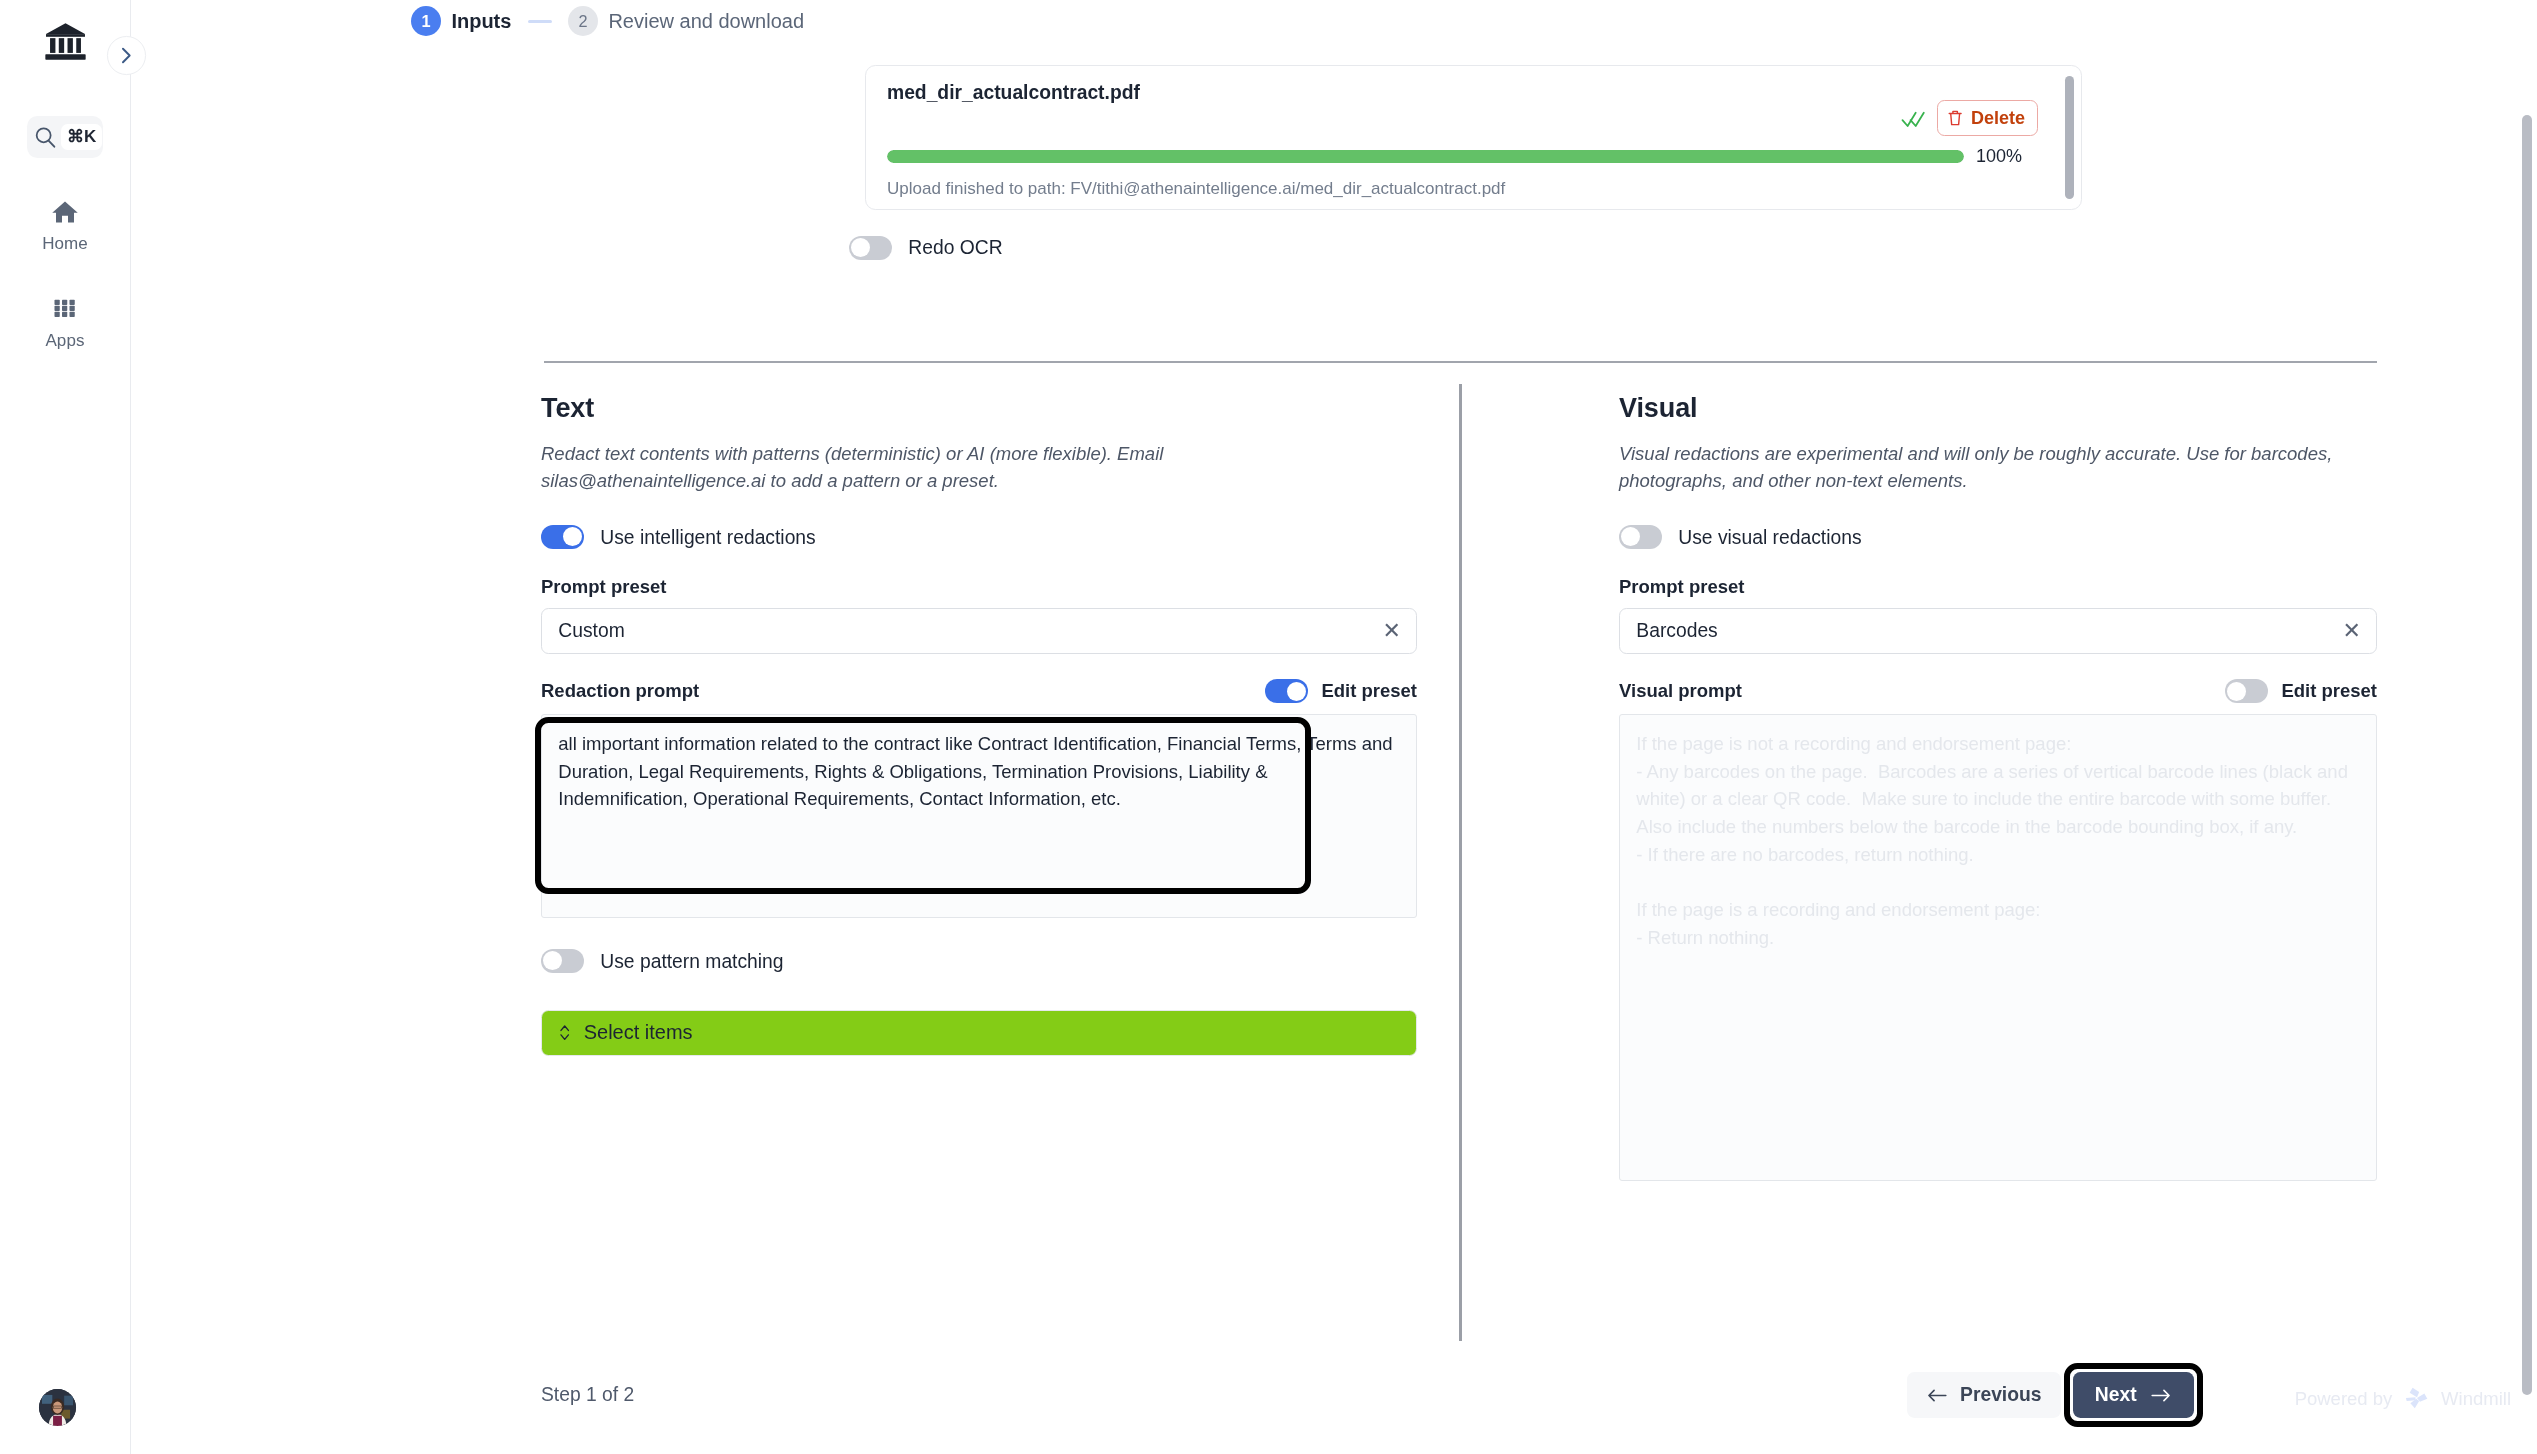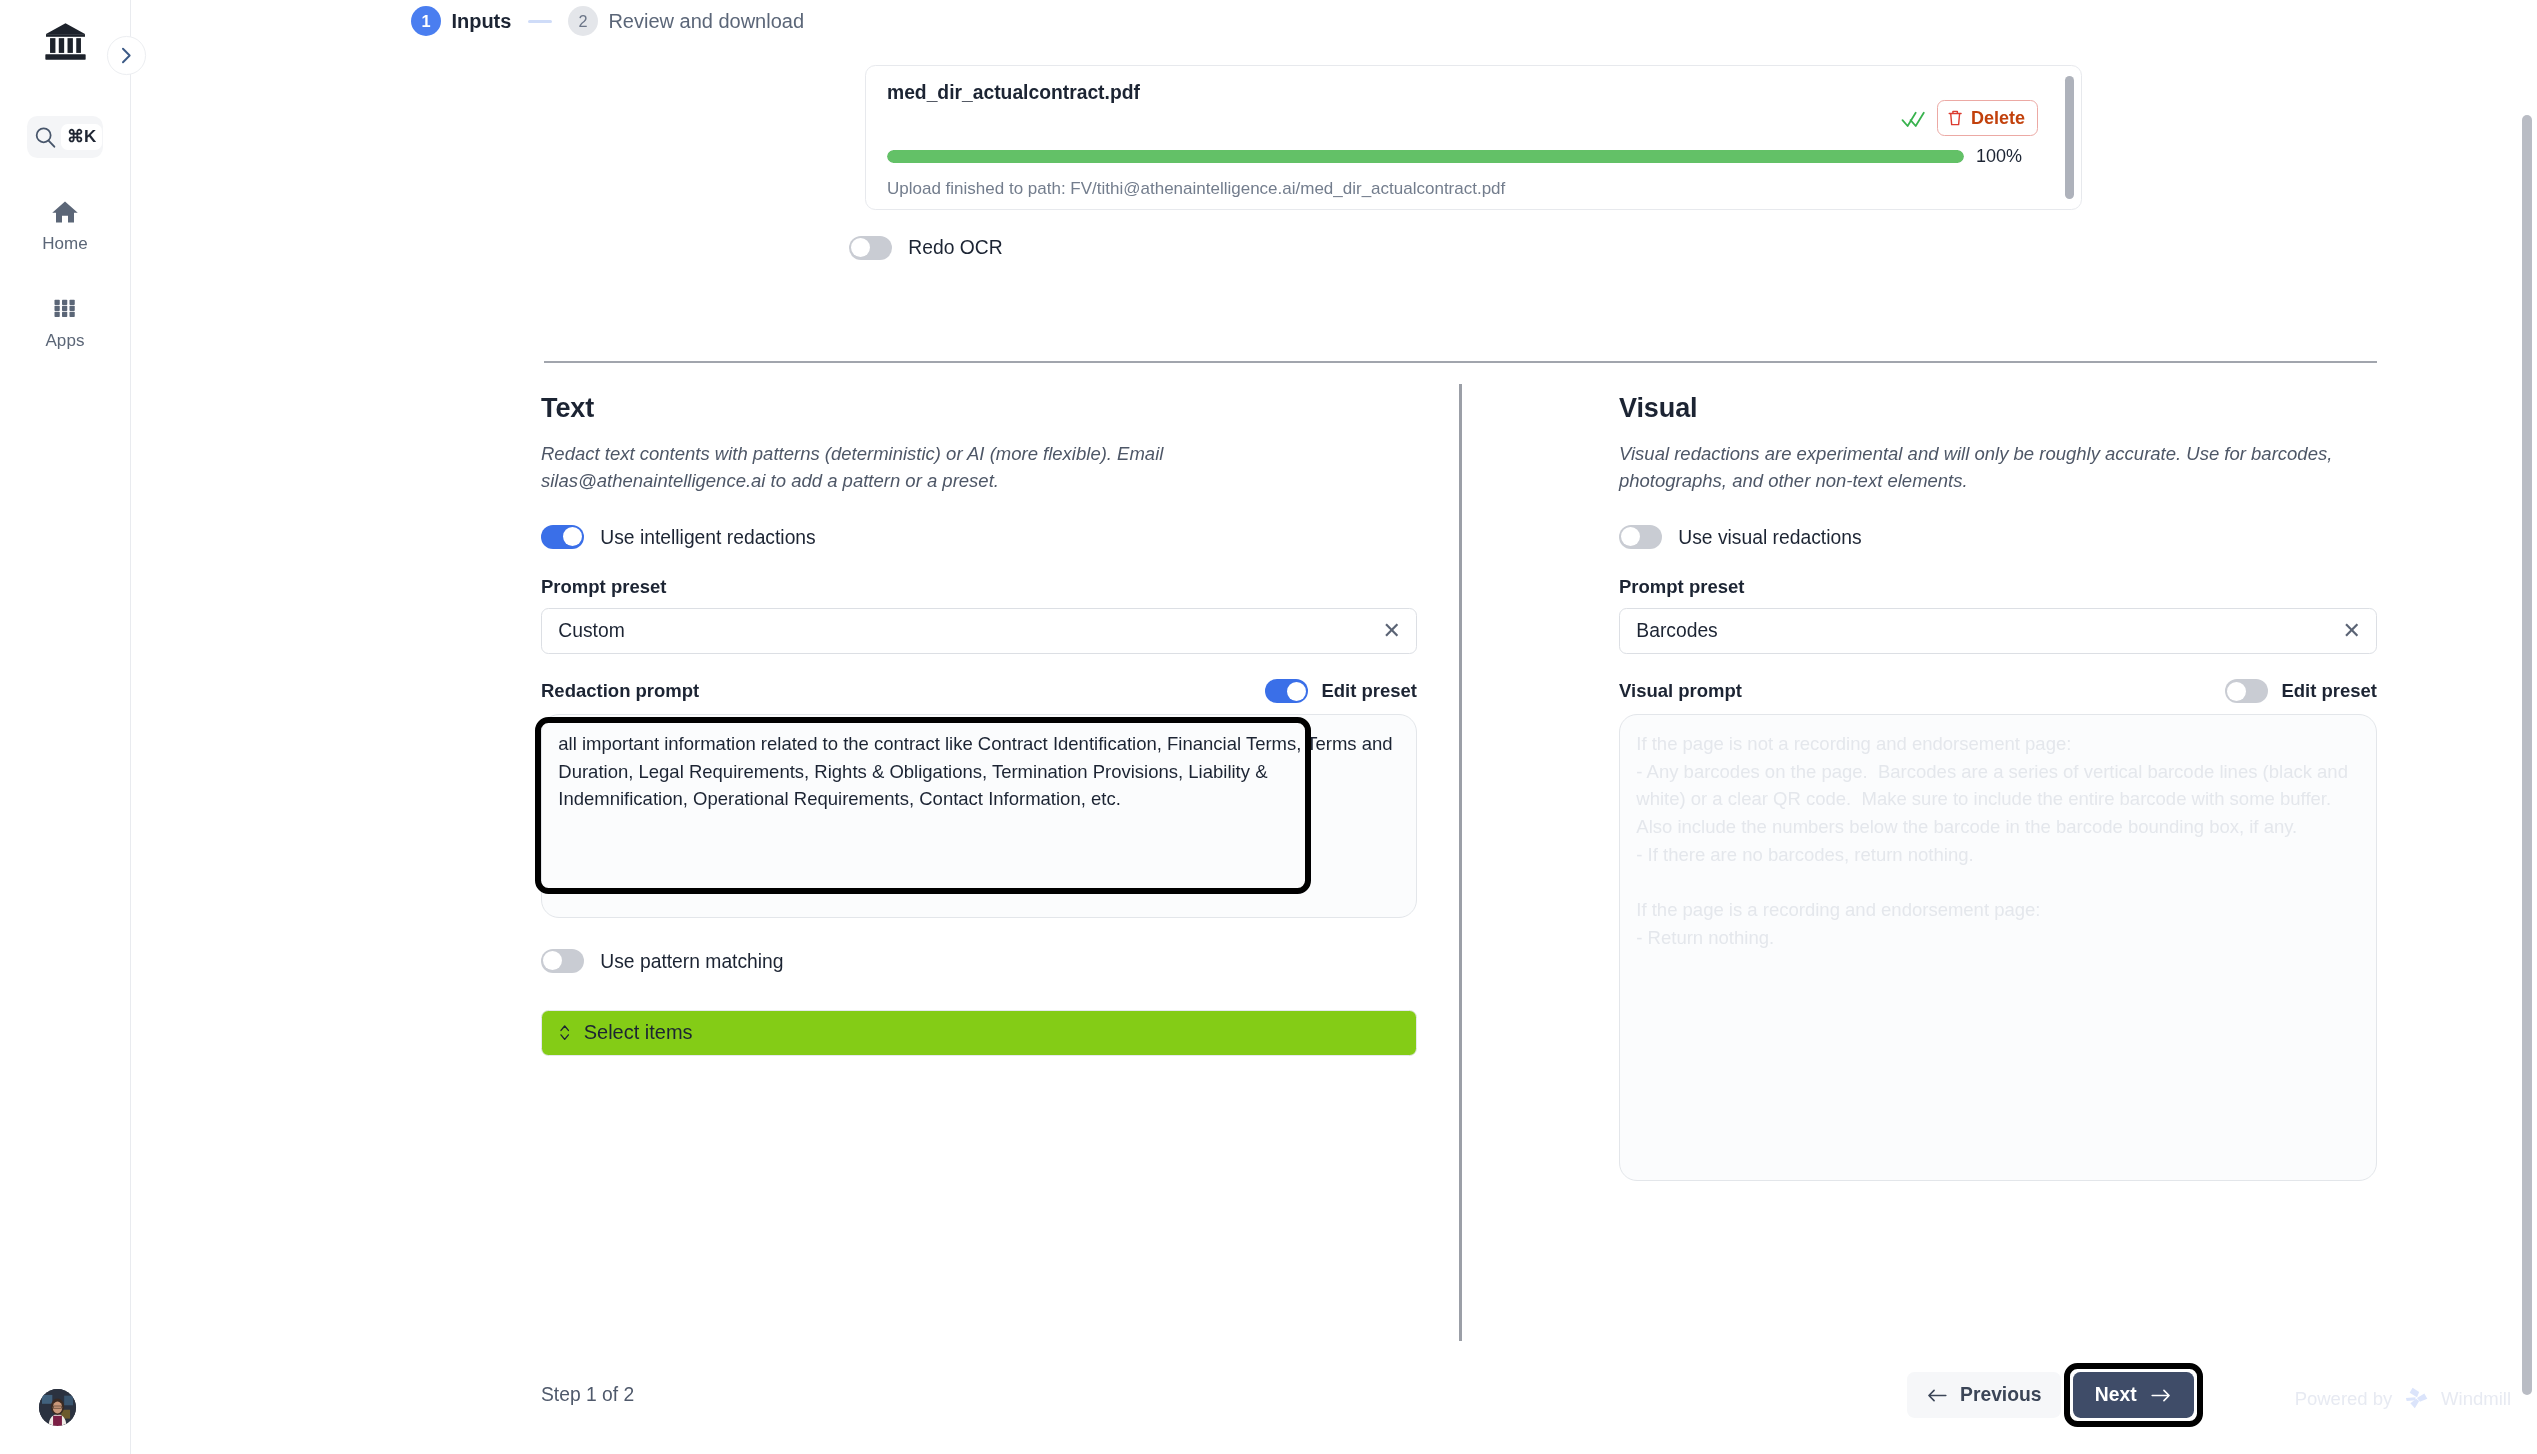--- a/index.html
+++ b/index.html
@@ -162,21 +162,21 @@
     position: absolute; right: 15px; top: 50%; transform: translateY(-50%);
     font-size: 22px; color: #5b6475; line-height: 1;
   }
 
   .prompt-head { margin-top: 25px; display: flex; align-items: center; justify-content: space-between; }
   .prompt-head .ph-label { font-size: 18.5px; font-weight: 700; color: #1c2433; }
   .prompt-head .ph-right { display: flex; align-items: center; gap: 13.4px; }
   .prompt-head .ph-edit { font-size: 18.5px; font-weight: 700; color: #1c2433; }
 
   .textarea {
-    margin-top: 10.4px; border: 1.1px solid #e3e6ea; border-radius: 18px;
+    margin-top: 10.4px; border: 1.1px solid #e3e6ea; border-radius: 3px;
     background: #fbfcfd; padding: 15px 16.3px;
     font-size: 18.5px; line-height: 1.5; color: #1c2433;
     white-space: pre-wrap; overflow: hidden;
   }
   #redaction-textarea { height: 204px; }
   #visual-textarea { height: 467px; color: #e4e7ec; }
 
   
   #redaction-highlight {
     position: absolute; left: 404px; top: 717px;

